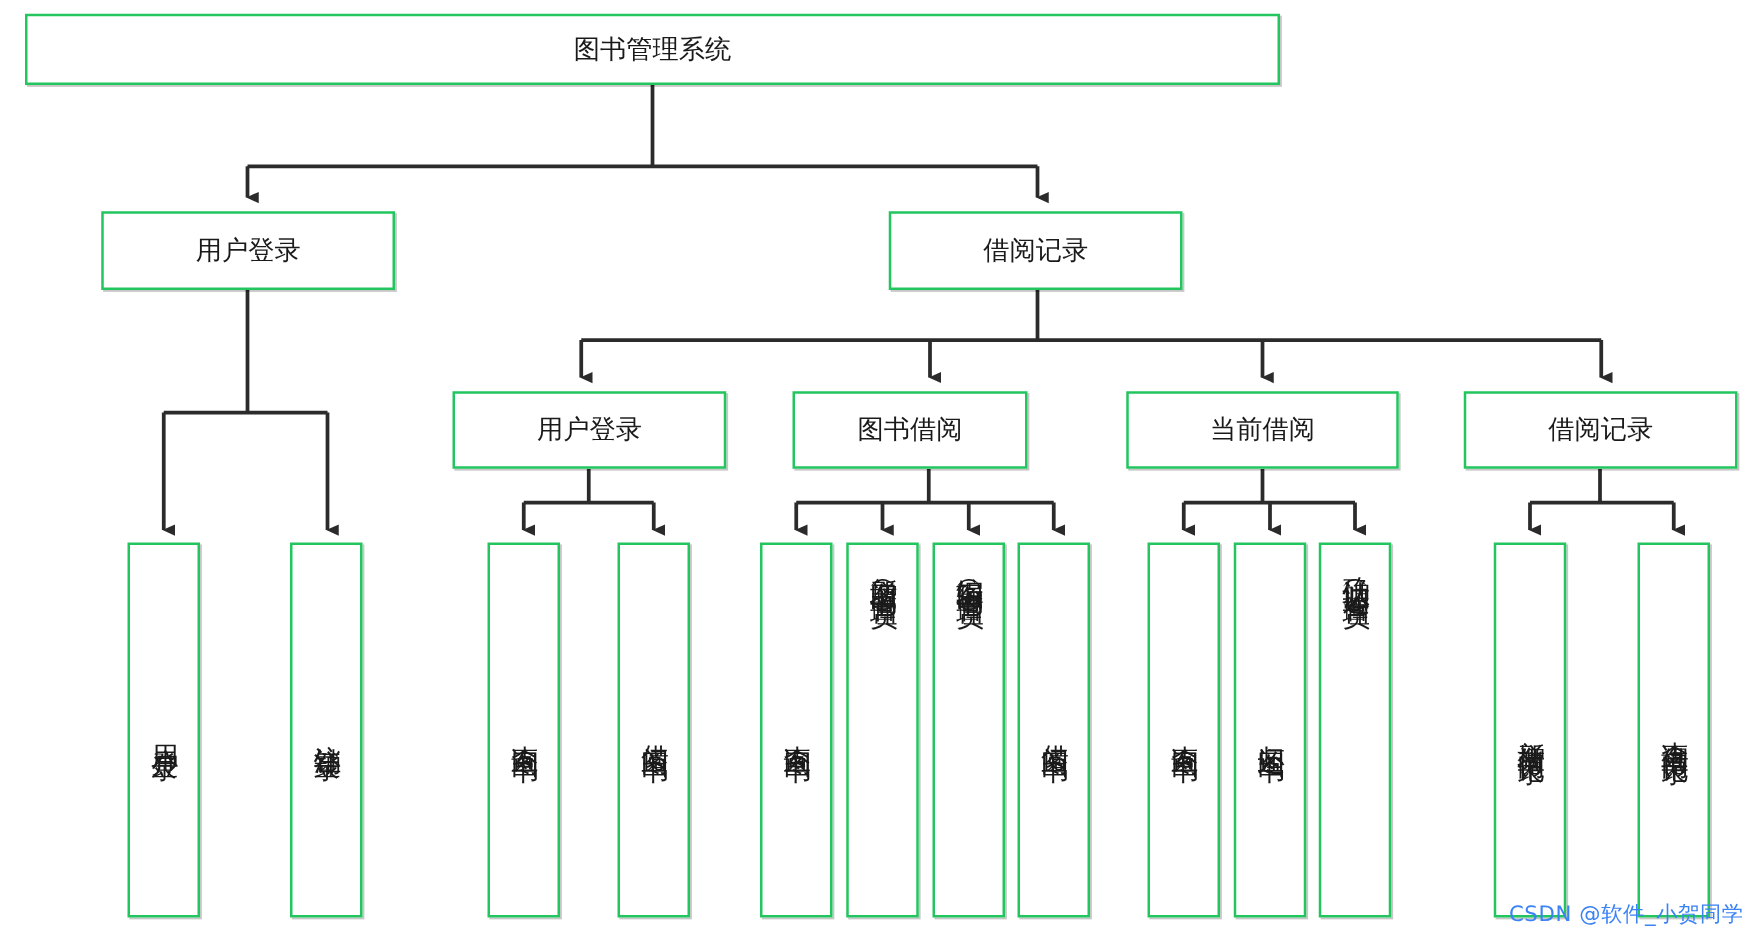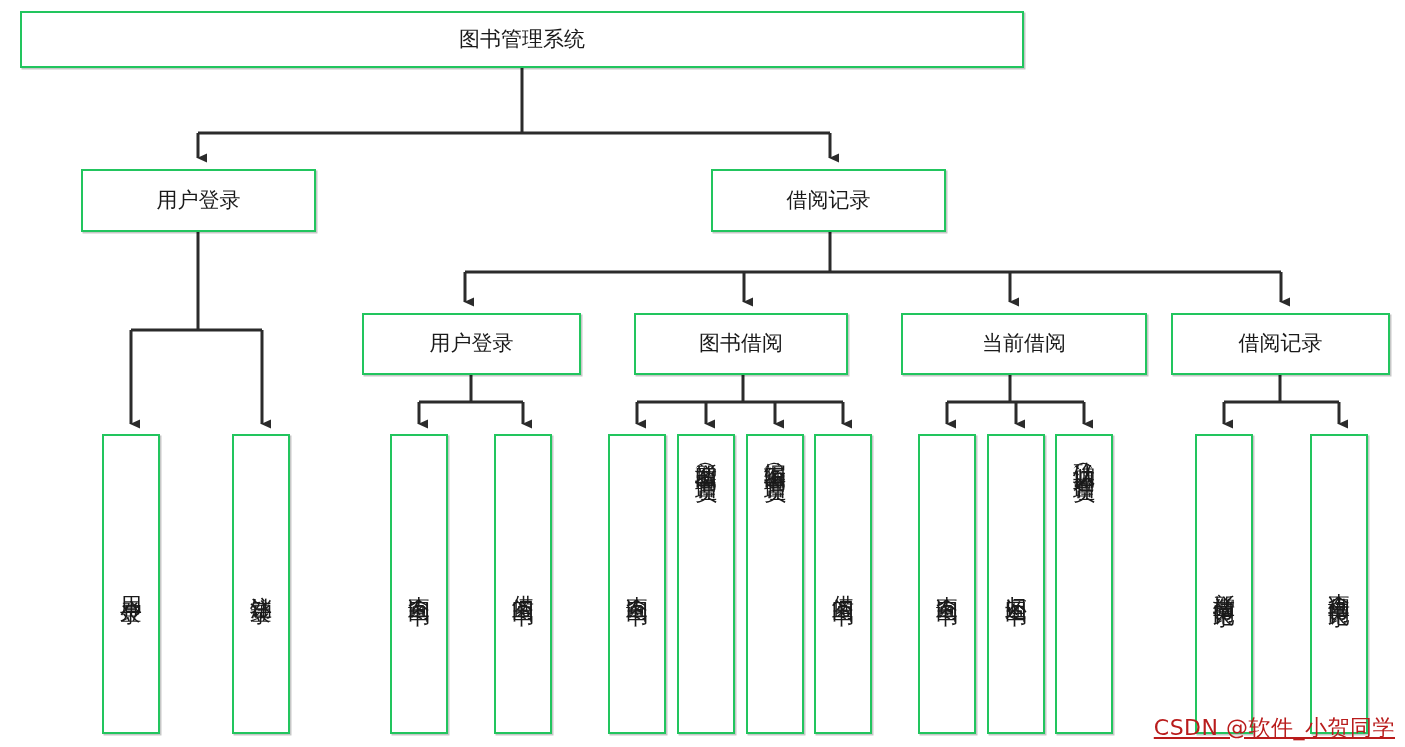--- a/index.html
+++ b/index.html
@@ -56,25 +56,24 @@
     line-height: 1;
   }
   .node.vert.centered {
     align-items: center;
     padding-top: 0;
   }
   #watermark {
     position: absolute;
     right: 10px;
     bottom: 4px;
-    font-size: 22px;
-    color: #b91c1c;
+    font-size: 17px;
+    color: #3b82f6;
     letter-spacing: 0.5px;
     user-select: none;
-    text-decoration: underline;
   }
 </style>
 </head>
 <body>
 
 <div id="canvas">
 
   <svg id="wires" viewBox="0 0 1405 747" xmlns="http://www.w3.org/2000/svg">
     <defs>
       <marker id="arrow" markerWidth="11" markerHeight="11" refX="5" refY="9" orient="auto" markerUnits="userSpaceOnUse">
@@ -132,24 +131,24 @@
   <div class="node horiz" style="left:81px; top:169px; width:235px; height:63px;">
     <span class="label">用户登录</span>
   </div>
   <div class="node horiz" style="left:711px; top:169px; width:235px; height:63px;">
     <span class="label">借阅记录</span>
   </div>
 
   <div class="node horiz" style="left:362px; top:313px; width:219px; height:62px;">
     <span class="label">用户登录</span>
   </div>
-  <div class="node horiz" style="left:634px; top:313px; width:214px; height:62px;">
+  <div class="node horiz" style="left:634px; top:313px; width:188px; height:62px;">
     <span class="label">图书借阅</span>
   </div>
-  <div class="node horiz" style="left:901px; top:313px; width:246px; height:62px;">
+  <div class="node horiz" style="left:901px; top:313px; width:218px; height:62px;">
     <span class="label">当前借阅</span>
   </div>
   <div class="node horiz" style="left:1171px; top:313px; width:219px; height:62px;">
     <span class="label">借阅记录</span>
   </div>
 
   <div class="node vert centered" style="left:102px; top:434px; width:58px; height:300px;">
     <span class="label">用户登录</span>
   </div>
   <div class="node vert centered" style="left:232px; top:434px; width:58px; height:300px;">

